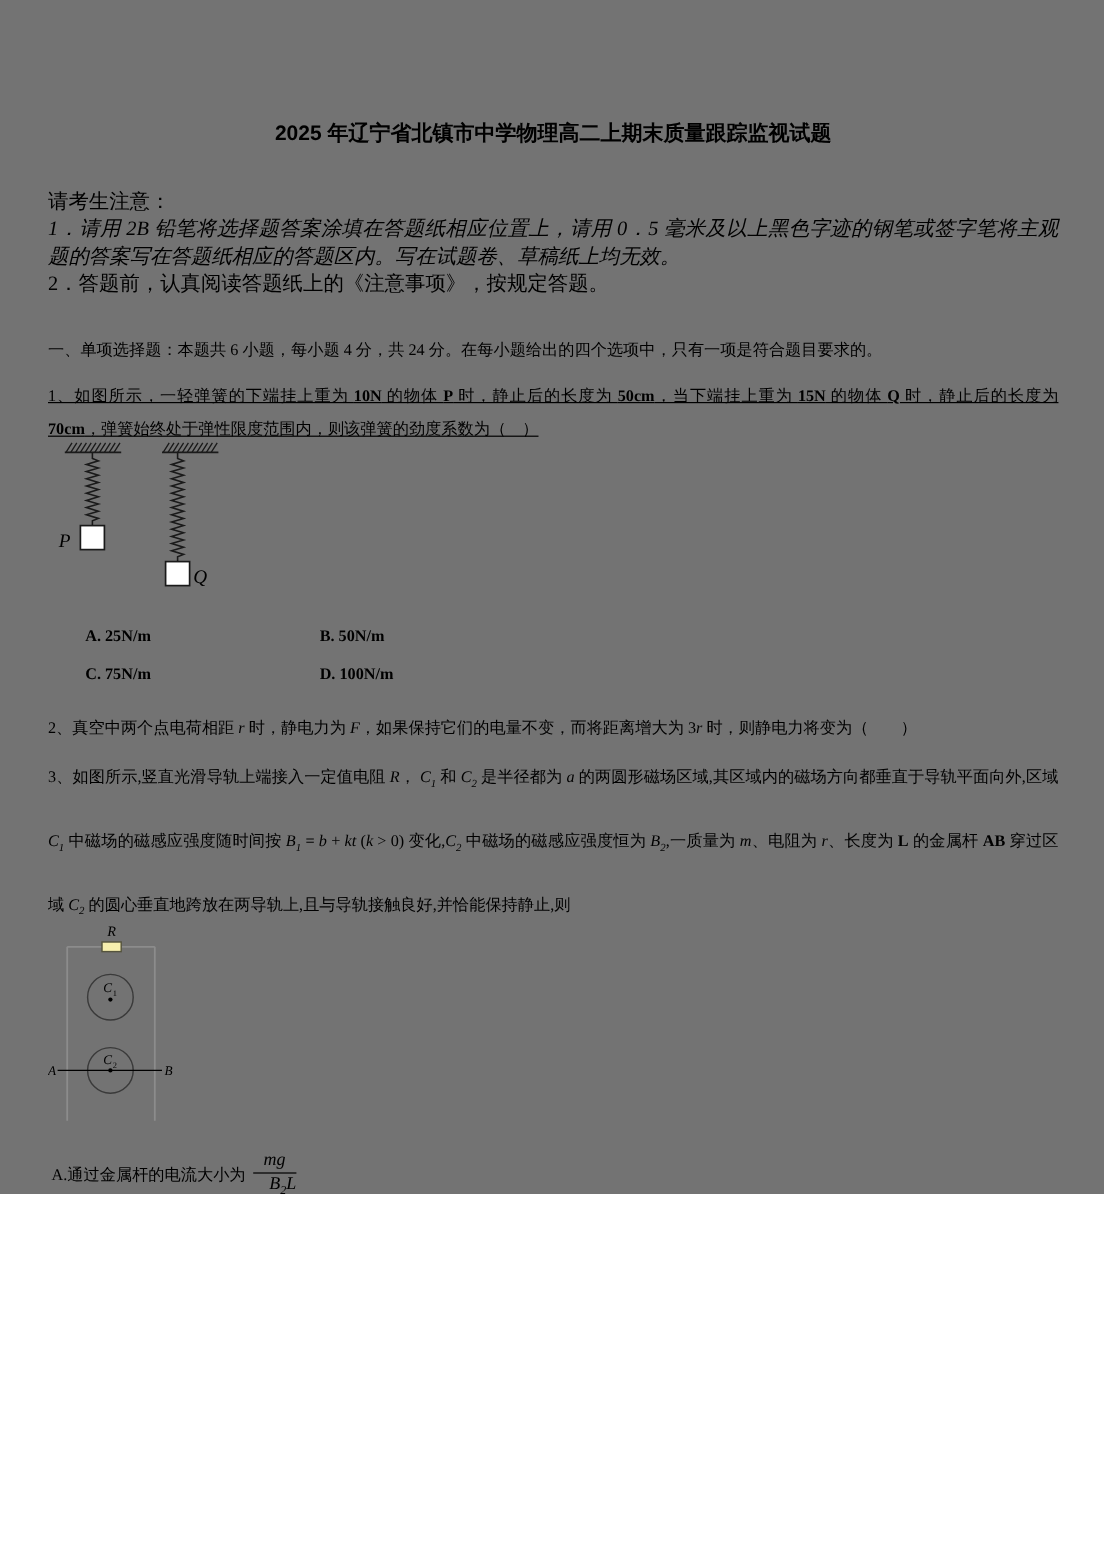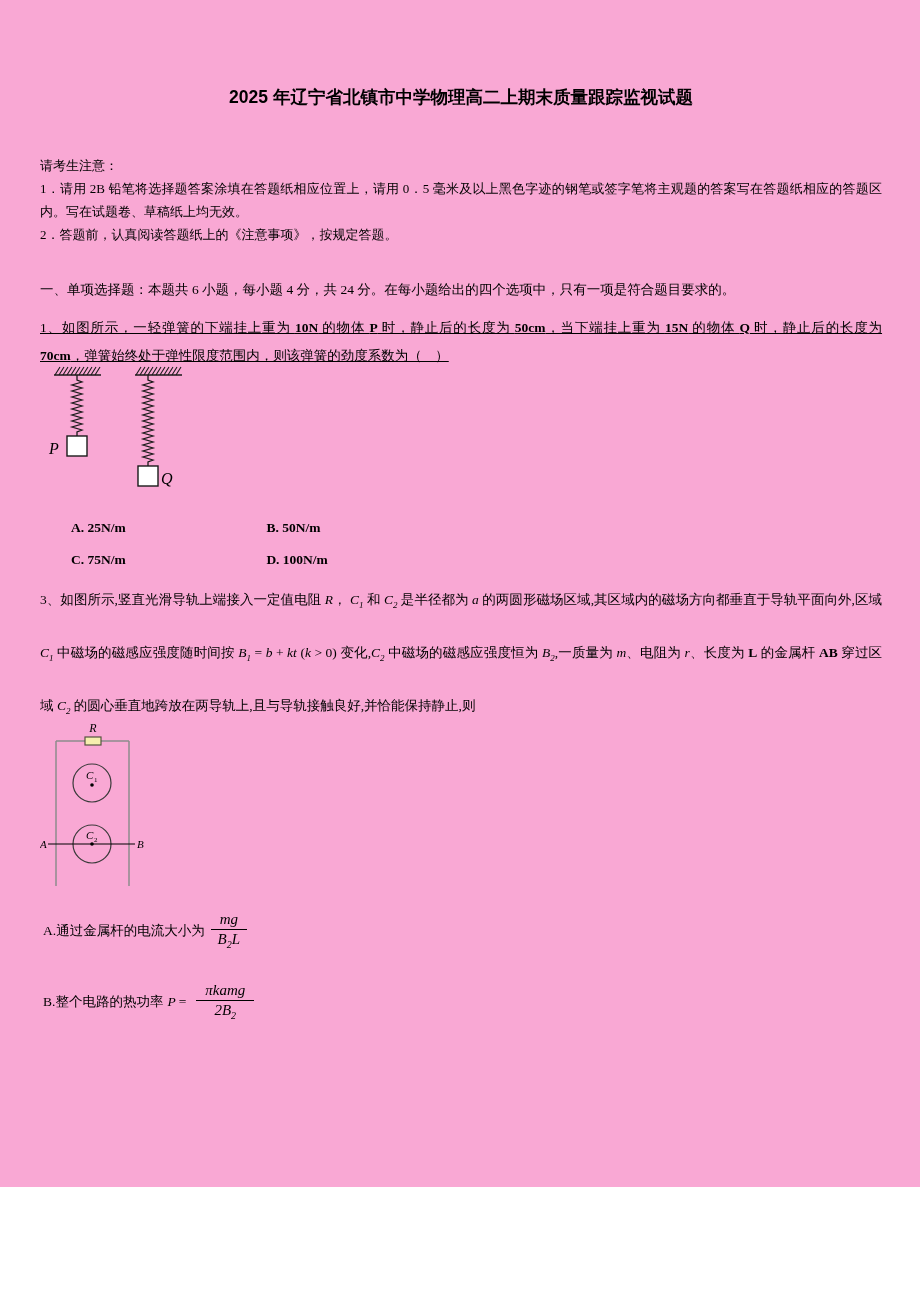--- a/index.html
+++ b/index.html
@@ -1,38 +1,38 @@
 <!DOCTYPE html>
 <html><head>
 <meta charset="utf-8">
 <style>
   html,body{margin:0;padding:0;background:#fff;}
   .page{
     position:relative;
-    width:920px;height:1187px;
+    width:920px;height:995px;
     margin:0 auto;
-    background:#f9a8d4;
+    background:#737373;
     color:#000;
     font-family:"Liberation Serif","DejaVu Serif",serif;
     font-size:13.5px;
     overflow:hidden;
     box-sizing:border-box;
-    padding:0 38px 0 40px;
+    padding:14px 38px 0 40px;
   }
   .title{
     margin:84px 0 0 0;
     text-align:center;
     font-family:"Liberation Sans","DejaVu Sans",sans-serif;
     font-weight:700;
     font-size:17.5px;
     line-height:26px;
   }
-  .notice{margin-top:44px;font-size:13px;line-height:23px;}
+  .notice{margin-top:32px;font-size:17px;line-height:23px;}
   .notice p{margin:0;}
-  .notice .n-item1{text-align:justify;}
+  .notice .n-item1{text-align:justify;font-style:italic;}
   .section-head{margin-top:34px;line-height:20px;font-size:13.5px;}
   .stem{margin:0;text-align:justify;}
   .q1-stem{margin-top:9px;line-height:28px;text-decoration:underline;}
   .q2-stem{margin-top:12px;line-height:34px;}
   .q3-stem{margin-top:0;line-height:47px;}
   .it{font-style:italic;font-family:"Liberation Serif","DejaVu Serif",serif;}
   .bd{font-weight:700;}
   .sb{font-size:9px;vertical-align:-4px;}
   .diagram-block{margin:0;}
   .spring-block{margin:-4px 0 0 1px;}
@@ -45,21 +45,21 @@
   .f-row{
     display:flex;align-items:center;
     margin-left:3px;
     height:52px;
   }
   .f-row.f-a{margin-top:10px;}
   .f-row.f-b{margin-top:16px;height:58px;}
   .f-lead{margin-left:4px;}
   .f-eq{margin:0 4px 0 3px;}
   .frac{
-    display:inline-flex;flex-direction:column;align-items:center;
+    display:inline-flex;flex-direction:column;align-items:flex-end;
     font-size:15px;line-height:1.15;margin-left:6px;
     font-family:"Liberation Serif","DejaVu Serif",serif;
   }
   .frac .num{border-bottom:1.4px solid #000;padding:0 9px 1px 9px;}
   .frac .den{padding-top:1px;}
   .fsub{font-size:10px;font-style:italic;}
   svg text{font-family:"Liberation Serif","DejaVu Serif",serif;}
 </style>
 </head>
 <body>
@@ -103,20 +103,21 @@
     <div class="opt-row">
       <span class="opt-cell">A. 25N/m</span>
       <span class="opt-cell">B. 50N/m</span>
     </div>
     <div class="opt-row">
       <span class="opt-cell">C. 75N/m</span>
       <span class="opt-cell">D. 100N/m</span>
     </div>
   </div>
 
+  <p class="stem q2-stem"><span>2、真空中两个点电荷相距 </span><span class="it">r</span><span> 时，静电力为 </span><span class="it">F</span><span>，如果保持它们的电量不变，而将距离增大为 3</span><span class="it">r</span><span> 时，则静电力将变为（　　）</span></p>
 
 
   <p class="stem q3-stem"><span>3、如图所示,竖直光滑导轨上端接入一定值电阻 </span><span class="it">R</span><span>，  </span><span class="it">C</span><span class="it sb">1</span><span> 和 </span><span class="it">C</span><span class="it sb">2</span><span> 是半径都为 </span><span class="it">a</span><span> 的两圆形磁场区域,其区域内的磁场方向都垂直于导轨平面向外,区域 </span><span class="it">C</span><span class="it sb">1</span><span> 中磁场的磁感应强度随时间按 </span><span class="it">B</span><span class="it sb">1</span><span> = </span><span class="it">b</span><span> + </span><span class="it">kt</span><span> (</span><span class="it">k</span><span> &gt; 0) 变化,</span><span class="it">C</span><span class="it sb">2</span><span> 中磁场的磁感应强度恒为 </span><span class="it">B</span><span class="it sb">2</span><span>,一质量为 </span><span class="it">m</span><span>、电阻为 </span><span class="it">r</span><span>、长度为 </span><span class="bd">L</span><span> 的金属杆 </span><span class="bd">AB</span><span> 穿过区域 </span><span class="it">C</span><span class="it sb">2</span><span> 的圆心垂直地跨放在两导轨上,且与导轨接触良好,并恰能保持静止,则</span></p>
 
   <div class="diagram-block circuit-block">
     <svg width="125" height="176" viewBox="0 0 125 176">
 
       <path d="M16 26 V171" stroke="#8c8c8c" stroke-width="1.5" fill="none"></path>
       <path d="M89 26 V171" stroke="#8c8c8c" stroke-width="1.5" fill="none"></path>
 

